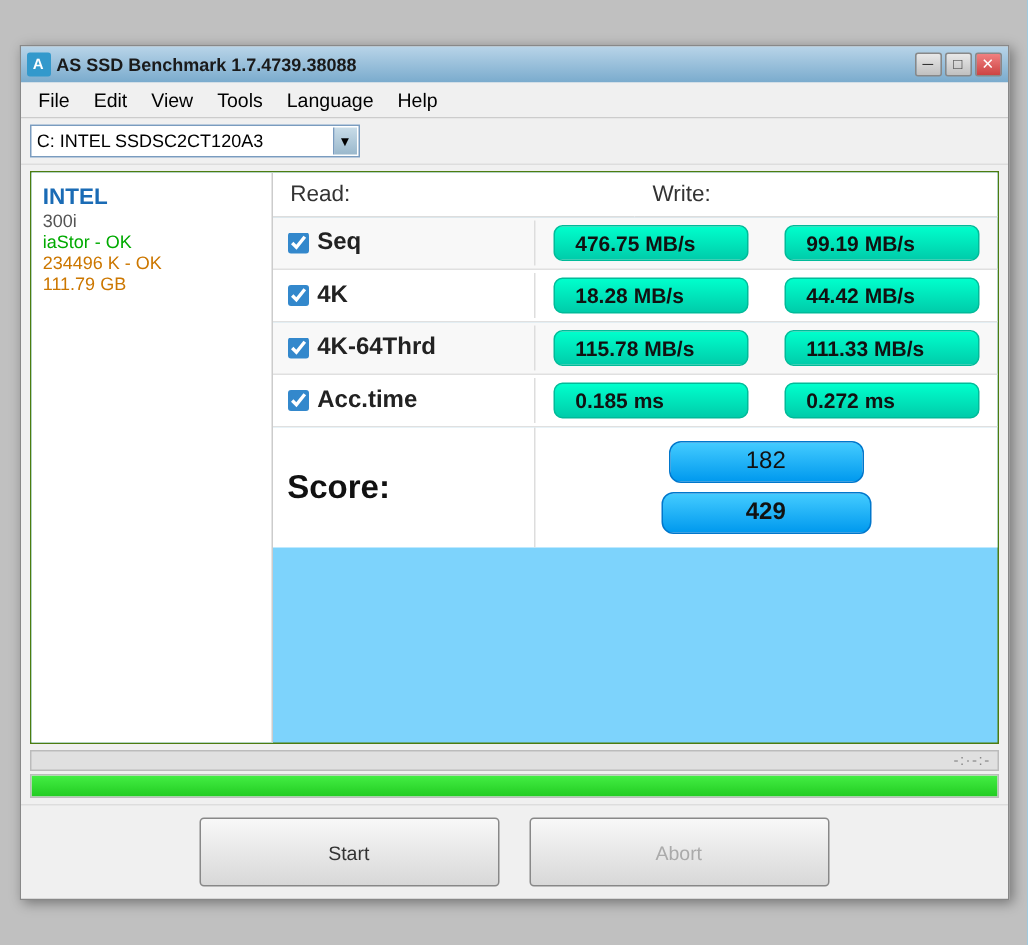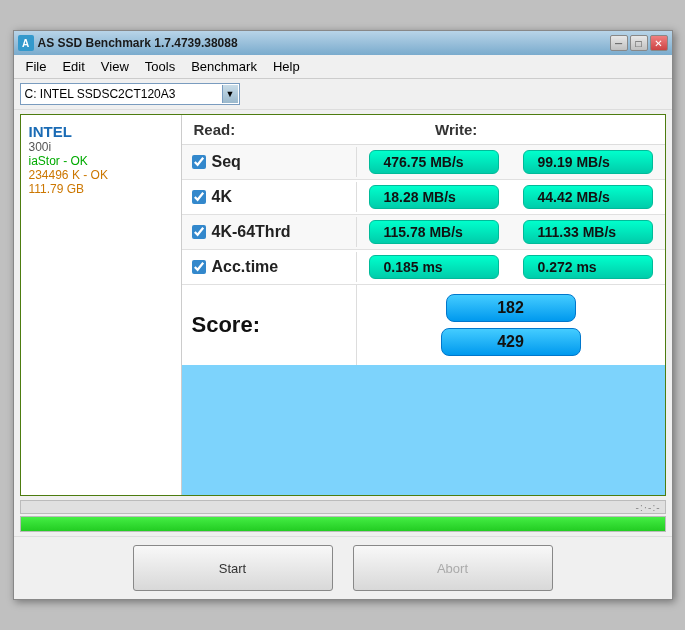--- a/index.html
+++ b/index.html
@@ -165,21 +165,21 @@
       flex: 1;
     }
     .results-header {
       display: flex;
       background: white;
     }
     .results-header-cell {
       flex: 1;
       padding: 6px 12px;
       font-size: 15px;
-      font-weight: bold;
+      font-weight: normal;
       color: #333;
       border-bottom: 1px solid #ddd;
     }
 
     .results-row {
       display: flex;
       align-items: center;
       border-bottom: 1px solid #e0e0e0;
       background: white;
     }
@@ -249,21 +249,21 @@
       display: flex;
       justify-content: center;
       gap: 20px;
       margin-bottom: 6px;
     }
     .score-badge {
       background: linear-gradient(to bottom, #44ccff, #0099ee);
       border-radius: 8px;
       padding: 4px 0;
       font-size: 16px;
-      font-weight: bold;
+      font-weight: normal;
       color: #111;
       width: 130px;
       text-align: center;
       border: 1px solid #0077cc;
     }
     .score-total-row {
       display: flex;
       justify-content: center;
     }
     .score-total-badge {
@@ -351,21 +351,21 @@
       <div class="titlebar-btn">□</div>
       <div class="titlebar-btn close">✕</div>
     </div>
   </div>
 
   <div class="menubar">
     <div class="menubar-item">File</div>
     <div class="menubar-item">Edit</div>
     <div class="menubar-item">View</div>
     <div class="menubar-item">Tools</div>
-    <div class="menubar-item">Benchmark</div>
+    <div class="menubar-item">Language</div>
     <div class="menubar-item">Help</div>
   </div>
 
   <div class="toolbar">
     <div class="drive-select-wrapper">
       <select class="drive-select">
         <option>C: INTEL SSDSC2CT120A3</option>
       </select>
       <div class="drive-select-arrow">▼</div>
     </div>

